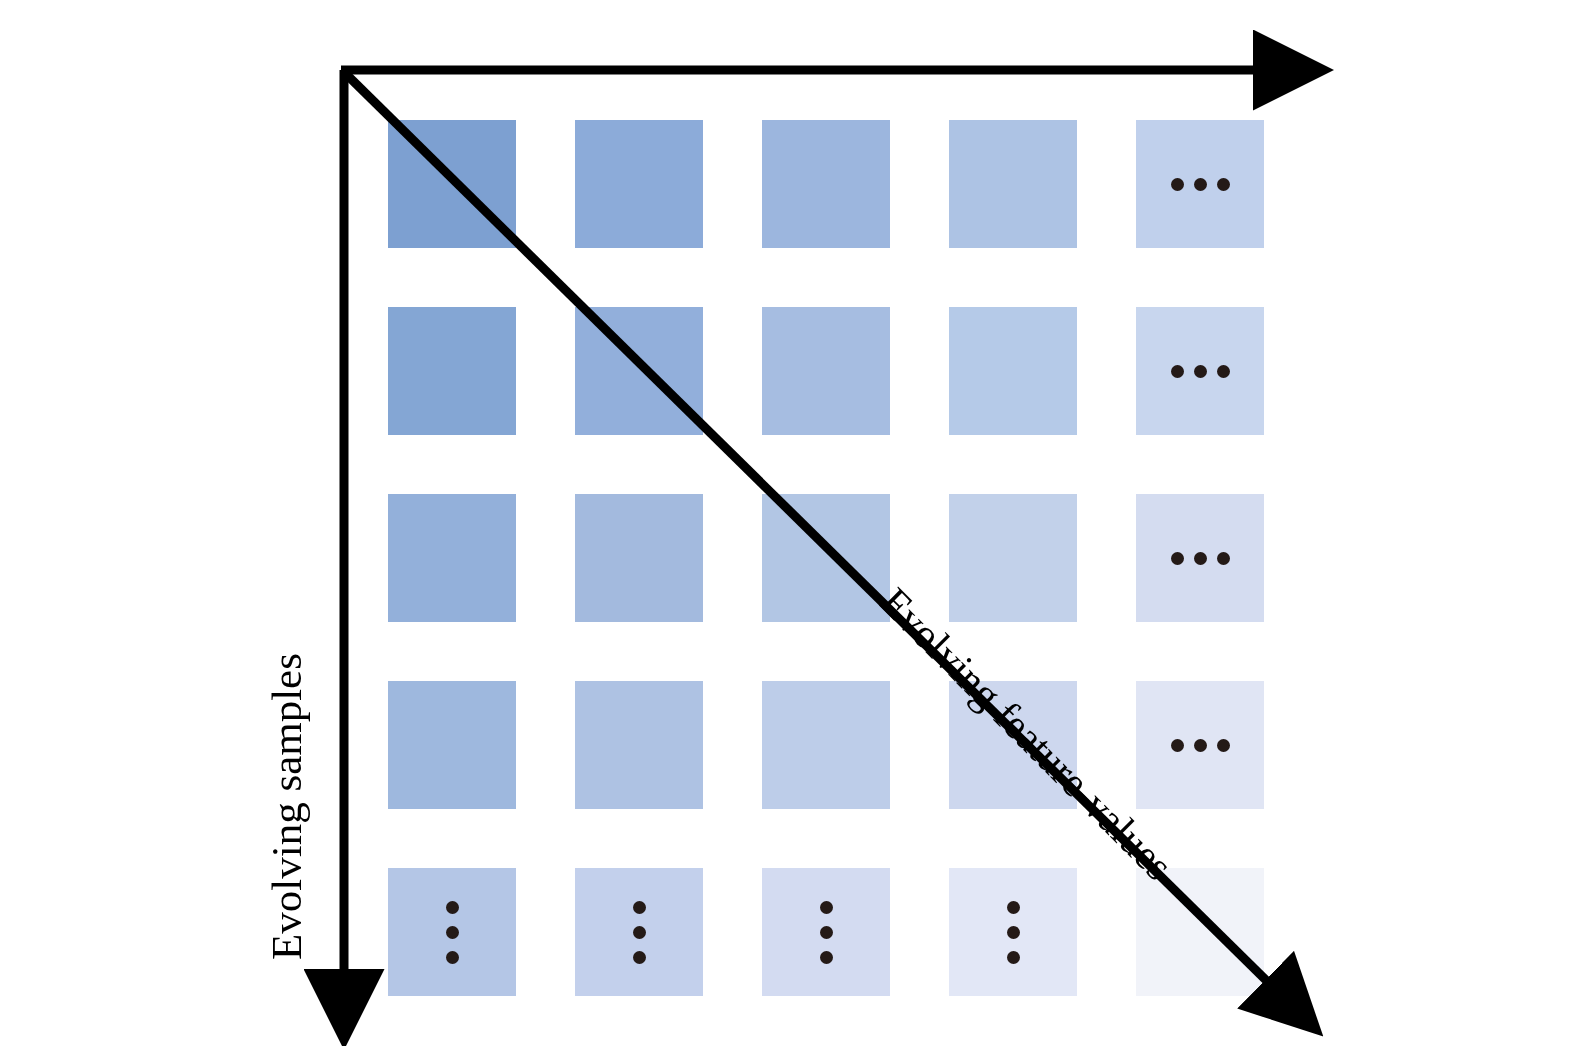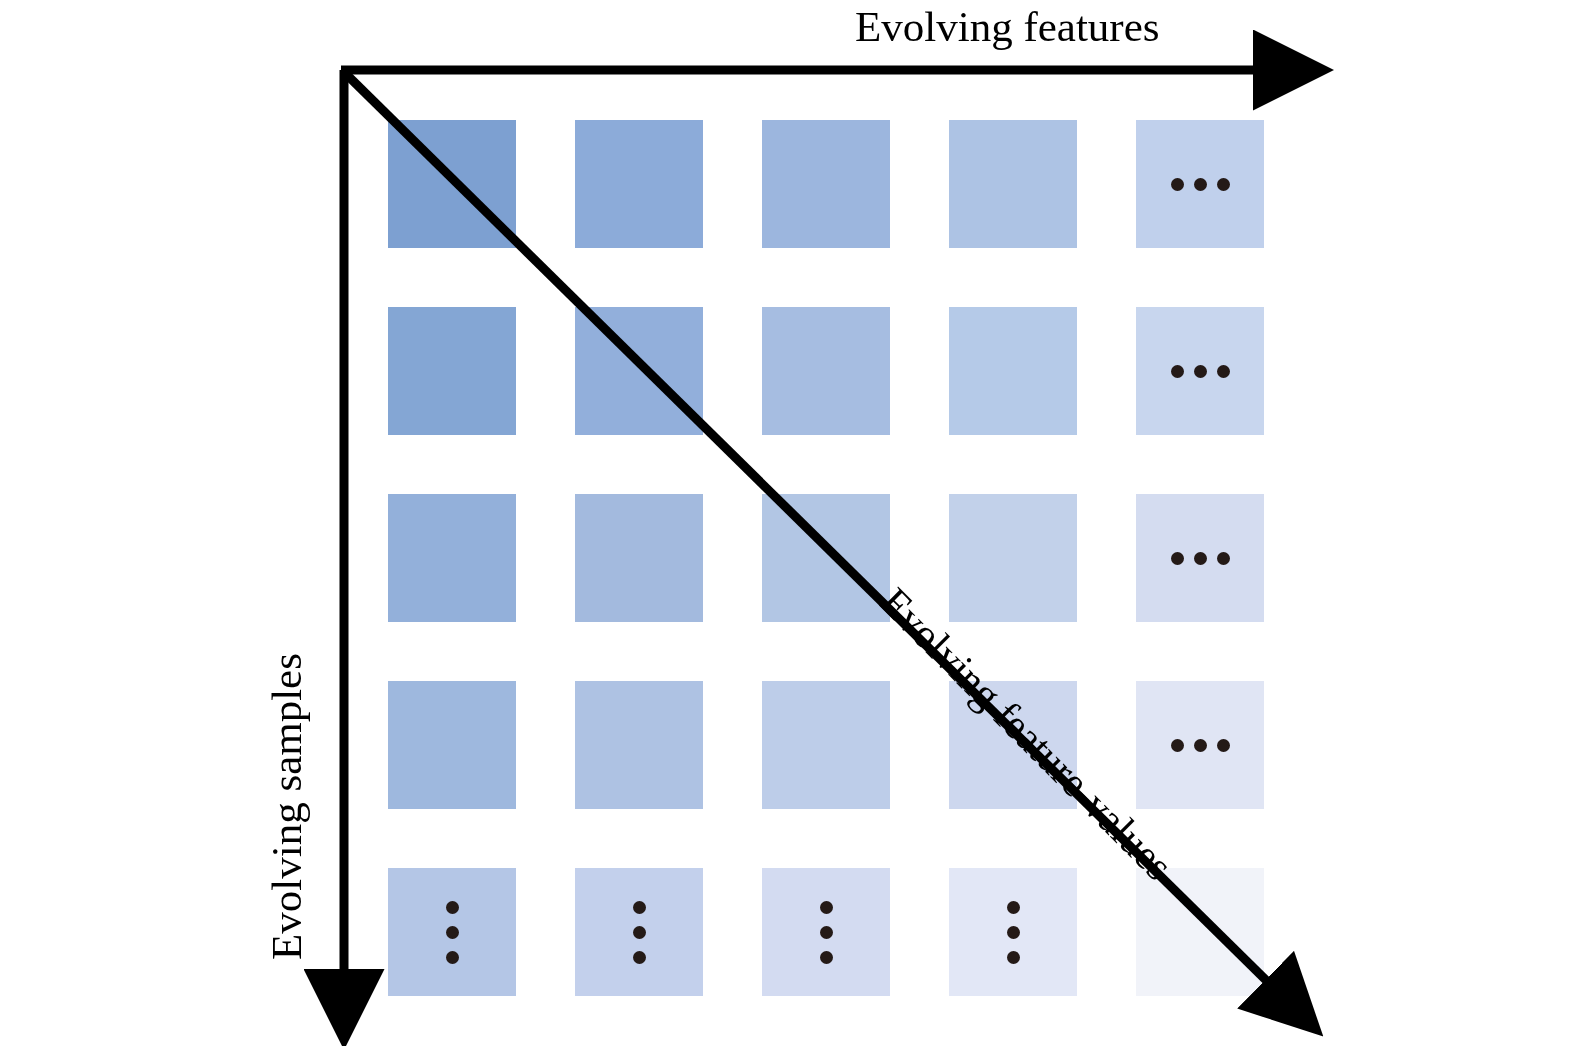--- a/index.html
+++ b/index.html
@@ -171,19 +171,18 @@
       </marker>
     </defs>
 
     <line x1="341" y1="70" x2="1262" y2="70" stroke="#000000" stroke-width="9" marker-end="url(#arrowR)"></line>
 
     <line x1="344" y1="70" x2="344" y2="978" stroke="#000000" stroke-width="9" marker-end="url(#arrowD)"></line>
 
     <line x1="344" y1="72" x2="1272" y2="986" stroke="#000000" stroke-width="9" marker-end="url(#arrowG)"></line>
   </svg>
 
-  <div class="label" id="label-features">Evolving features</div>
 
   <div class="label" id="label-samples">Evolving samples</div>
 
   <div class="label" id="label-diag">Evolving feature-values</div>
 
 </div>
 
 </body></html>

